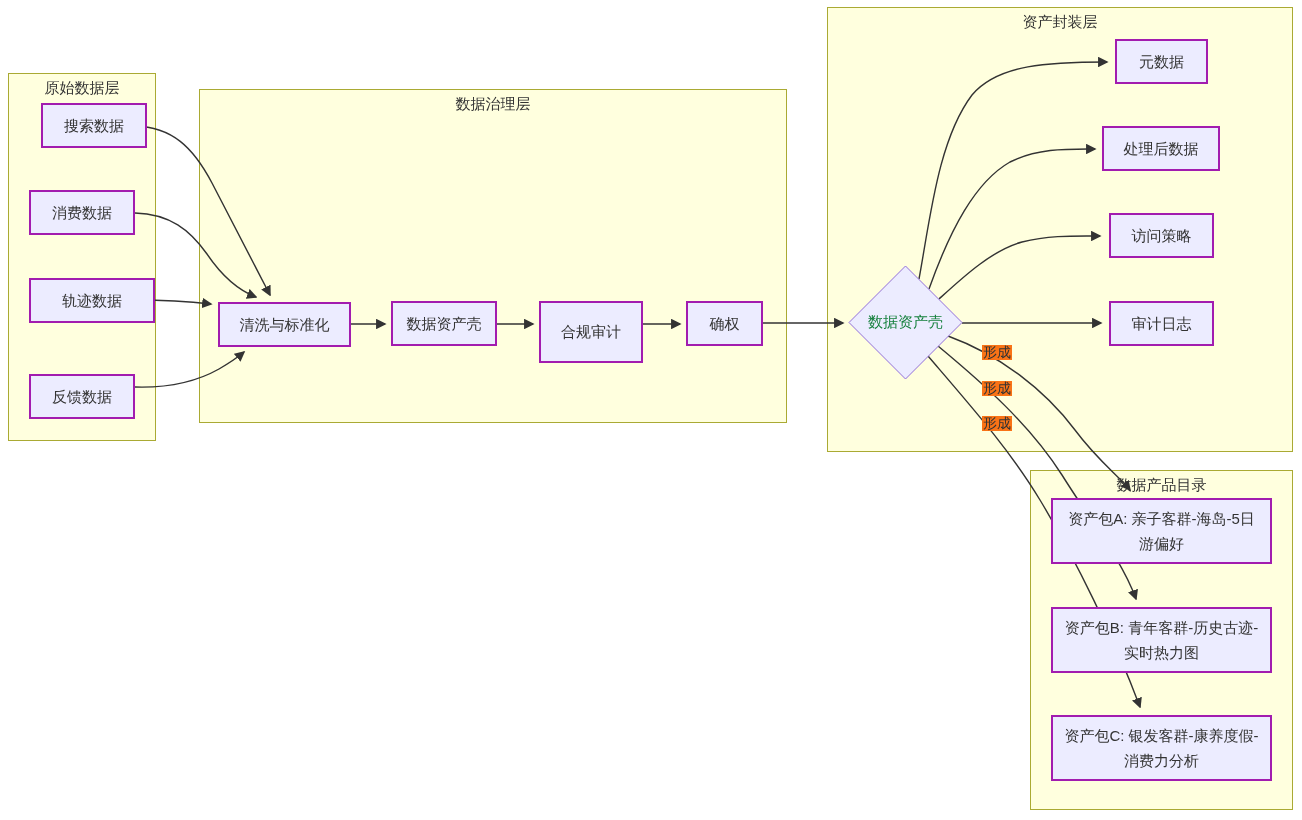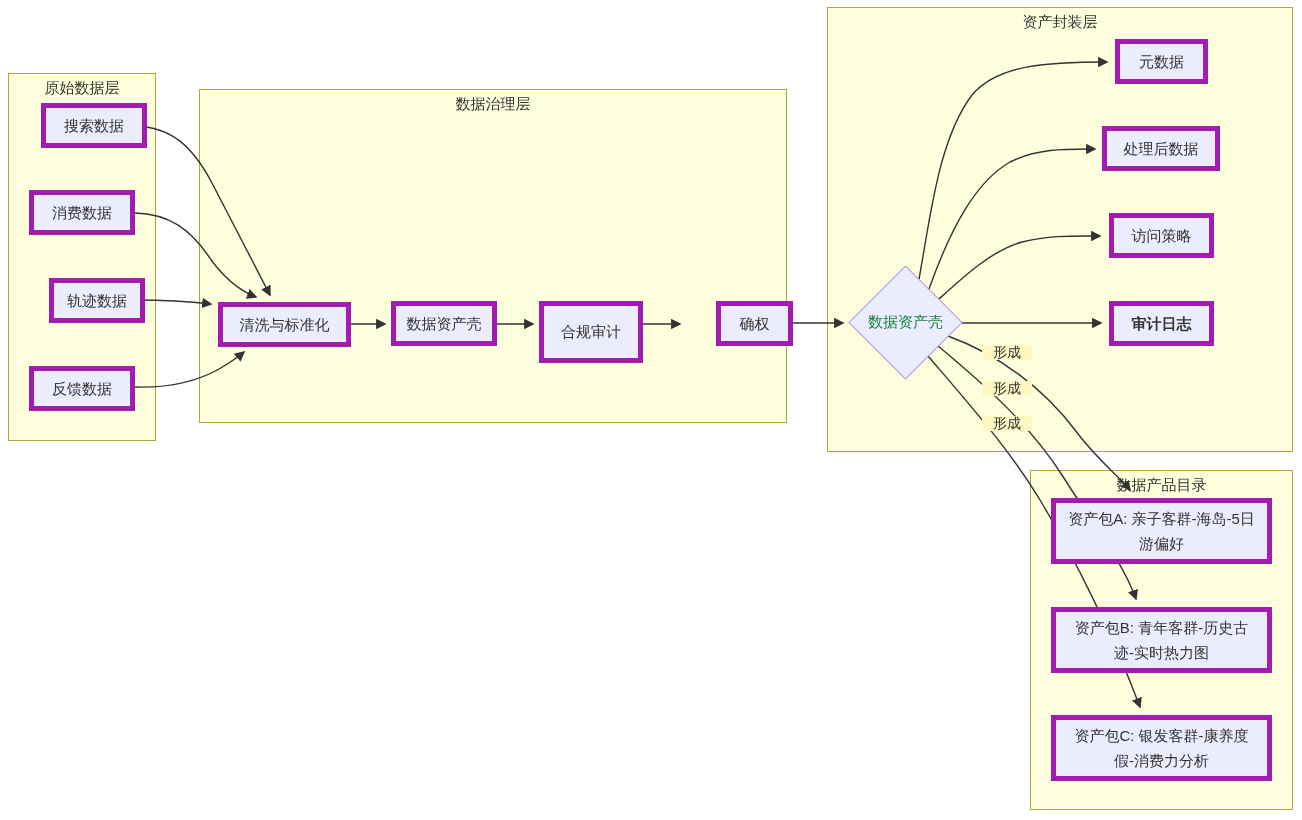--- a/index.html
+++ b/index.html
@@ -11,32 +11,32 @@
   .cluster {
     position:absolute; background:#ffffde; border:1px solid #aaaa33;
     box-sizing:border-box; z-index:0;
   }
   .cluster-title {
     position:absolute; top:5px; left:0; right:0; text-align:center;
     font-size:15px; color:#333333; z-index:0;
   }
   svg.edge-layer { position:absolute; left:0; top:0; z-index:1; }
   .node {
-    position:absolute; background:#ececff; border:5px solid #a21caf;
+    position:absolute; background:#ececff; border:2px solid #a21caf;
     box-sizing:border-box; display:flex; align-items:center; justify-content:center;
     text-align:center; font-size:15px; line-height:1.7; color:#333333;
     padding:0 10px; z-index:2;
   }
   .diamond-label {
     position:absolute; display:flex; align-items:center; justify-content:center;
     text-align:left; font-size:15px; color:#15803d; z-index:2; pointer-events:none;
   }
   .edge-label {
-    position:absolute; background:#fef9c3; color:#333333;
-    font-size:14px; line-height:1.05; padding:0 11px; z-index:3; white-space:nowrap;
+    position:absolute; background:#f97316; color:#333333;
+    font-size:14px; line-height:1.05; padding:0 1px; z-index:3; white-space:nowrap;
   }
 </style>
 </head>
 <body>
 
 <div class="canvas">
 
   <div class="cluster" style="left:8px; top:73px; width:148px; height:368px;">
     <div class="cluster-title">原始数据层</div>
   </div>
@@ -78,54 +78,54 @@
       <polygon points="849,322.5 905.5,266 962,322.5 905.5,379" fill="#ececff" stroke="#9370db" stroke-width="1"></polygon>
     </g>
   </svg>
 
   <div class="node" style="left:29px; top:103px; width:106px; height:45px;margin-left:12px;">
     <span>搜索数据</span>
   </div>
   <div class="node" style="left:29px; top:190px; width:106px; height:45px;">
     <span>消费数据</span>
   </div>
-  <div class="node" style="left:29px; top:278px; width:96px; height:45px;margin-left:20px;">
+  <div class="node" style="left:29px; top:278px; width:126px; height:45px;">
     <span>轨迹数据</span>
   </div>
-  <div class="node" style="left:29px; top:366px; width:106px; height:45px;">
+  <div class="node" style="left:29px; top:374px; width:106px; height:45px;">
     <span>反馈数据</span>
   </div>
 
   <div class="node" style="left:218px; top:302px; width:133px; height:45px;">
     <span>清洗与标准化</span>
   </div>
   <div class="node" style="left:391px; top:301px; width:106px; height:45px;">
     <span>数据资产壳</span>
   </div>
   <div class="node" style="left:539px; top:301px; width:104px; height:62px;">
     <span>合规审计</span>
   </div>
-  <div class="node" style="left:716px; top:301px; width:77px; height:45px;">
+  <div class="node" style="left:686px; top:301px; width:77px; height:45px;">
     <span>确权</span>
   </div>
 
   <div class="diamond-label" style="left:849px; top:266px; width:113px; height:113px;">
     <span>数据资产壳</span>
   </div>
 
   <div class="node" style="left:1115px; top:39px; width:93px; height:45px;">
     <span>元数据</span>
   </div>
   <div class="node" style="left:1102px; top:126px; width:118px; height:45px;">
     <span>处理后数据</span>
   </div>
   <div class="node" style="left:1109px; top:213px; width:105px; height:45px;">
     <span>访问策略</span>
   </div>
-  <div class="node" style="left:1109px; top:301px; width:105px; height:45px;font-weight:bold;">
+  <div class="node" style="left:1109px; top:301px; width:105px; height:45px;">
     <span>审计日志</span>
   </div>
 
   <div class="node" style="left:1051px; top:498px; width:221px; height:66px;">
     <span>资产包A: 亲子客群-海岛-5日游偏好</span>
   </div>
   <div class="node" style="left:1051px; top:715px; width:221px; height:66px;">
     <span>资产包C: 银发客群-康养度假-消费力分析</span>
   </div>
   <div class="node" style="left:1051px; top:607px; width:221px; height:66px;">

